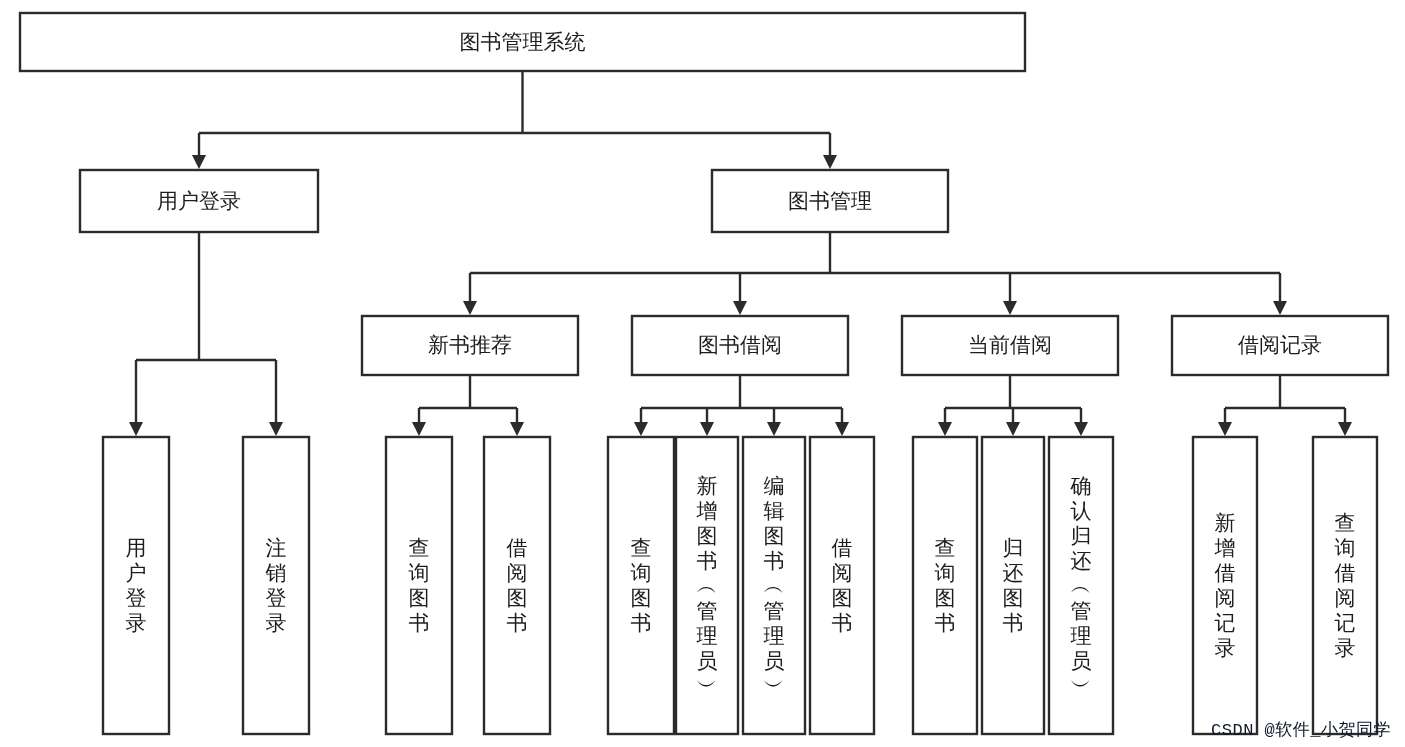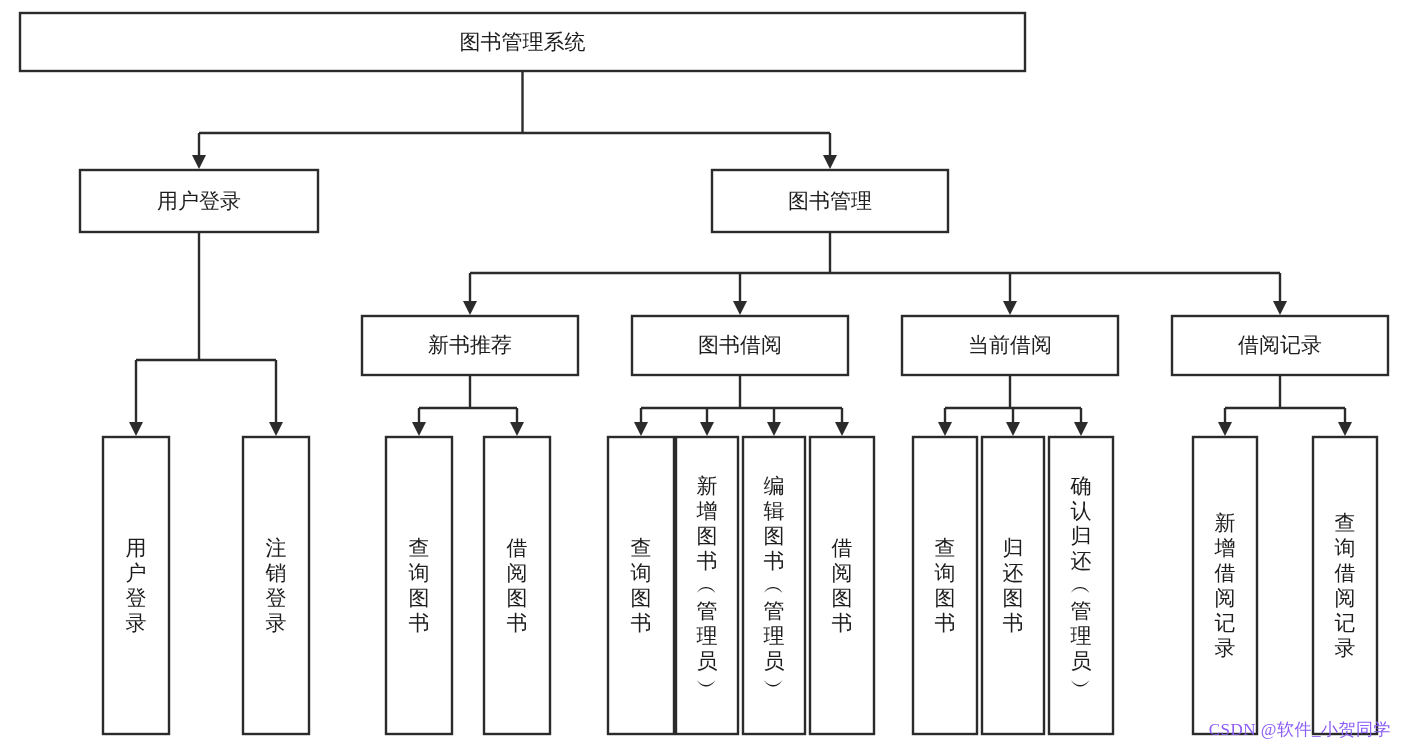--- a/index.html
+++ b/index.html
@@ -51,23 +51,23 @@
   .node-label-v {
     font-family: "Liberation Sans", "DejaVu Sans", sans-serif;
     font-size: 21px;
     fill: #1d1d1d;
     text-anchor: middle;
   }
   .watermark {
     position: absolute;
     right: 14px;
     bottom: 6px;
-    font-family: Liberation Serif, serif;
+    font-family: Liberation Mono, monospace;
     font-size: 17px;
-    color: #8b5cf6;
+    color: #0f172a;
     white-space: nowrap;
     letter-spacing: 0.5px;
   }
 </style>
 </head>
 <body>
 
 <div id="diagram-root">
   <svg id="tree-svg" viewBox="0 0 1405 747" xmlns="http://www.w3.org/2000/svg">
     <g id="connectors-layer">

